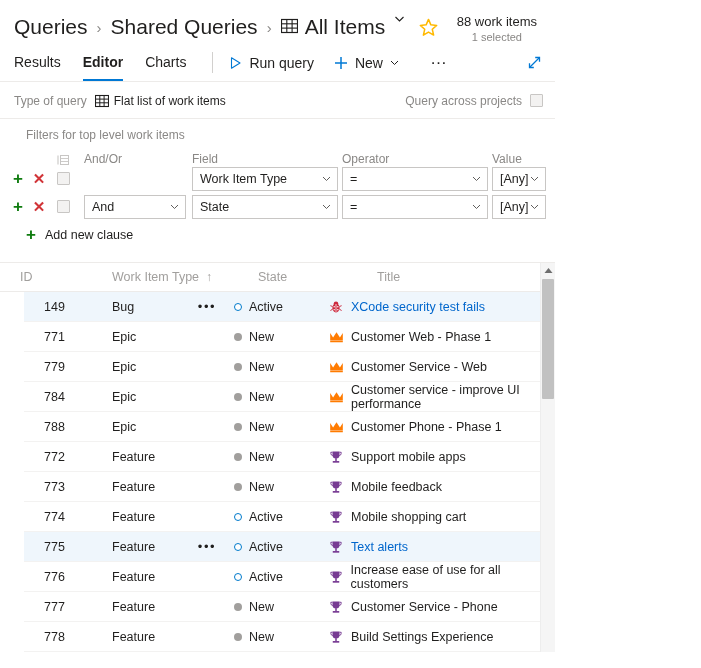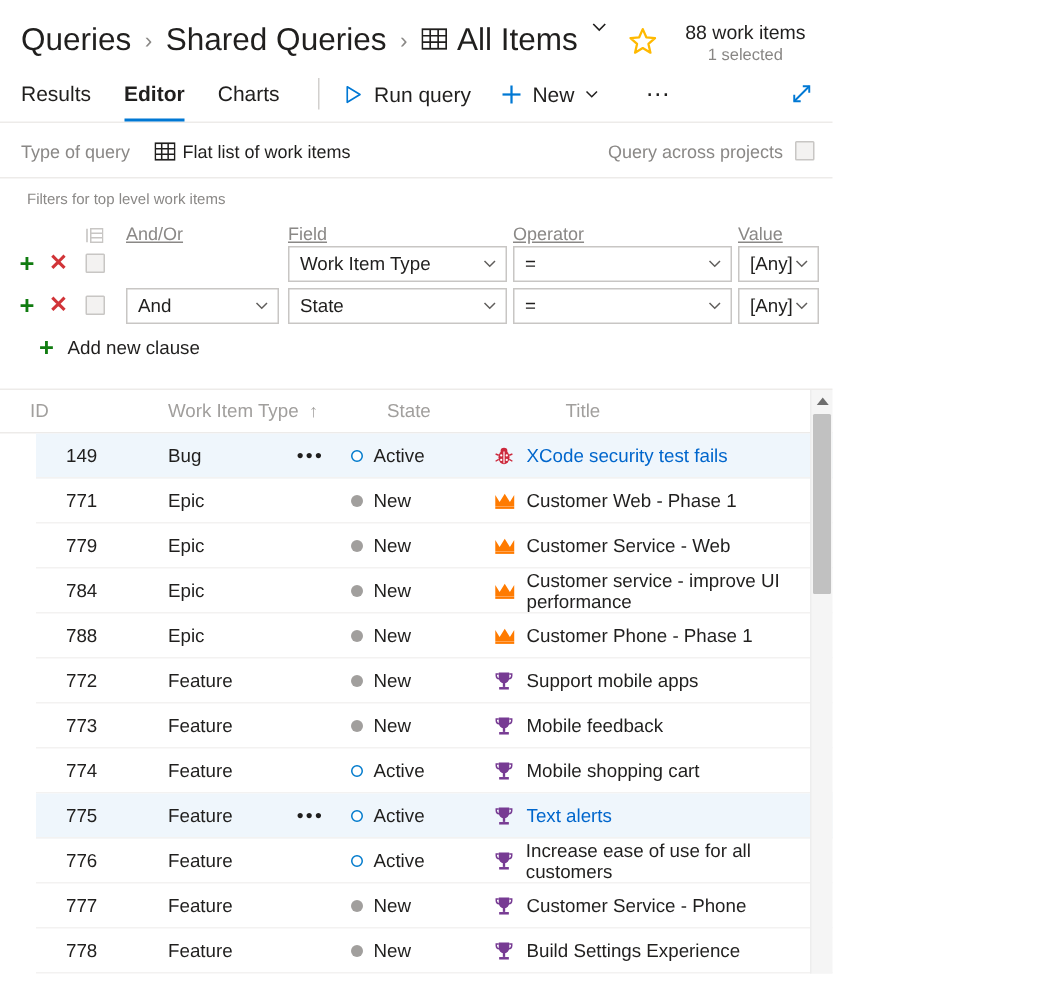--- a/index.html
+++ b/index.html
@@ -123,21 +123,20 @@
   }
 
   
   .qtype-row {
     display: flex;
     align-items: center;
     height: 25px;
     padding: 0 12px 0 14px;
     box-sizing: border-box;
     margin-top: 6px;
-    gap: 8px;
   }
   .qtype-label { font-size: 12px; color: #8a8886; margin-right: 8px; }
   .qtype-value { font-size: 12px; color: #201f1e; display: flex; align-items: center; }
   .qtype-value .grid-icon2 { margin-right: 5px; display: flex; }
   .qacross {
     margin-left: auto;
     display: flex;
     align-items: center;
     font-size: 12px;
     color: #8a8886;
@@ -149,32 +148,31 @@
     background: #f3f2f1;
     display: inline-block;
     margin-left: 8px;
     box-sizing: border-box;
     border-radius: 1px;
   }
   .qtype-rule { height: 1px; background: #edebe9; margin: 5px 0 0 0; }
 
   
   .filters-title {
-    font-size: 10px;
+    font-size: 12px;
     color: #8a8886;
-    padding: 9px 0 0 18px;
+    padding: 9px 0 0 26px;
   }
   .filter-table { padding: 0 14px 0 11px; margin-top: 4px; }
   .f-head {
     display: flex;
     align-items: flex-end;
     font-size: 12px;
     color: #8a8886;
     height: 20px;
-    text-decoration: underline;
   }
   .f-row {
     display: flex;
     align-items: center;
     height: 25px;
     margin-bottom: 3px;
   }
   .c-ops { width: 46px; display: flex; align-items: center; gap: 7px; flex: 0 0 46px; }
   .c-chk { width: 27px; flex: 0 0 27px; display: flex; align-items: center; }
   .c-andor { width: 108px; flex: 0 0 108px; padding-right: 6px; box-sizing: border-box; }

